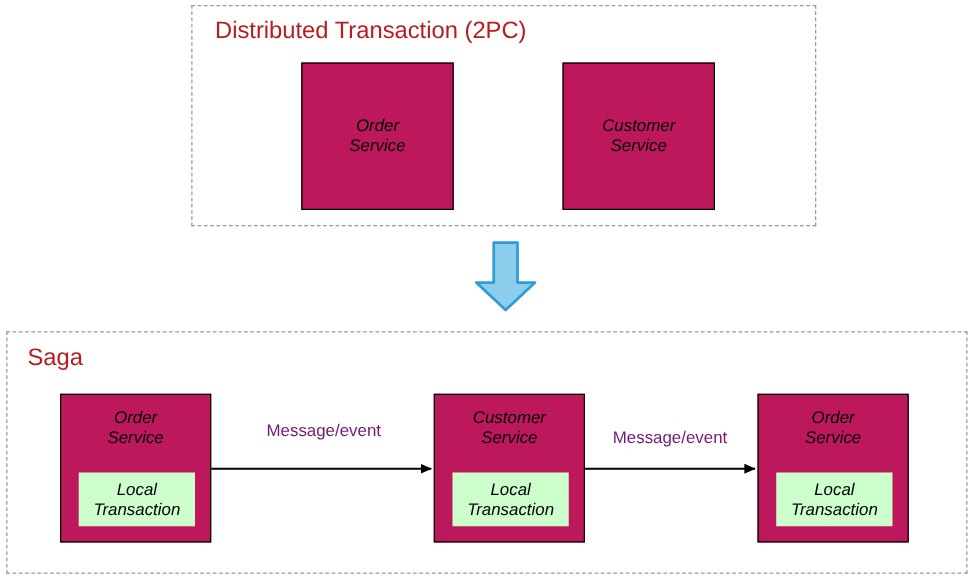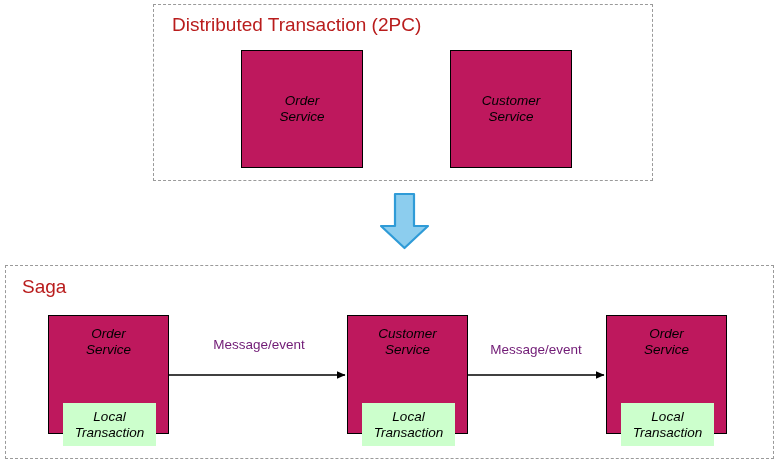--- a/index.html
+++ b/index.html
@@ -54,21 +54,20 @@
   }
 
   
   .local-tx {
     position: absolute;
     background: #ccffcc;
     display: flex;
     align-items: center;
     justify-content: center;
     box-sizing: border-box;
-    margin-top: 25px;
   }
   .local-tx span {
     display: block;
     text-align: center;
     font-size: 13.5px;
     line-height: 16px;
     color: #000000;
     white-space: pre-line;
   }
 

